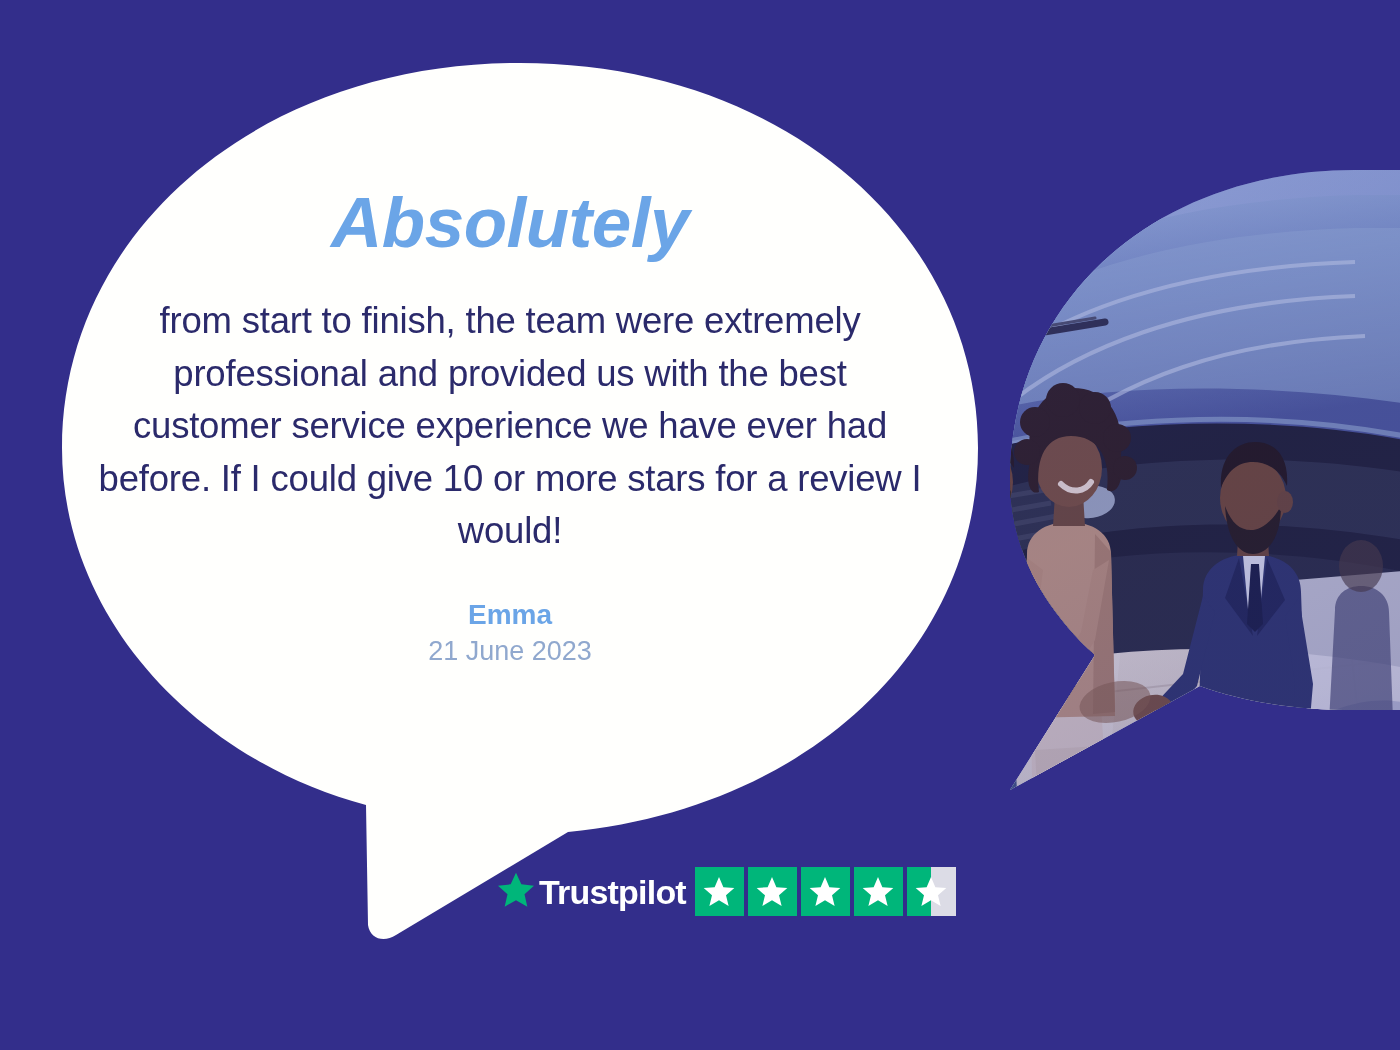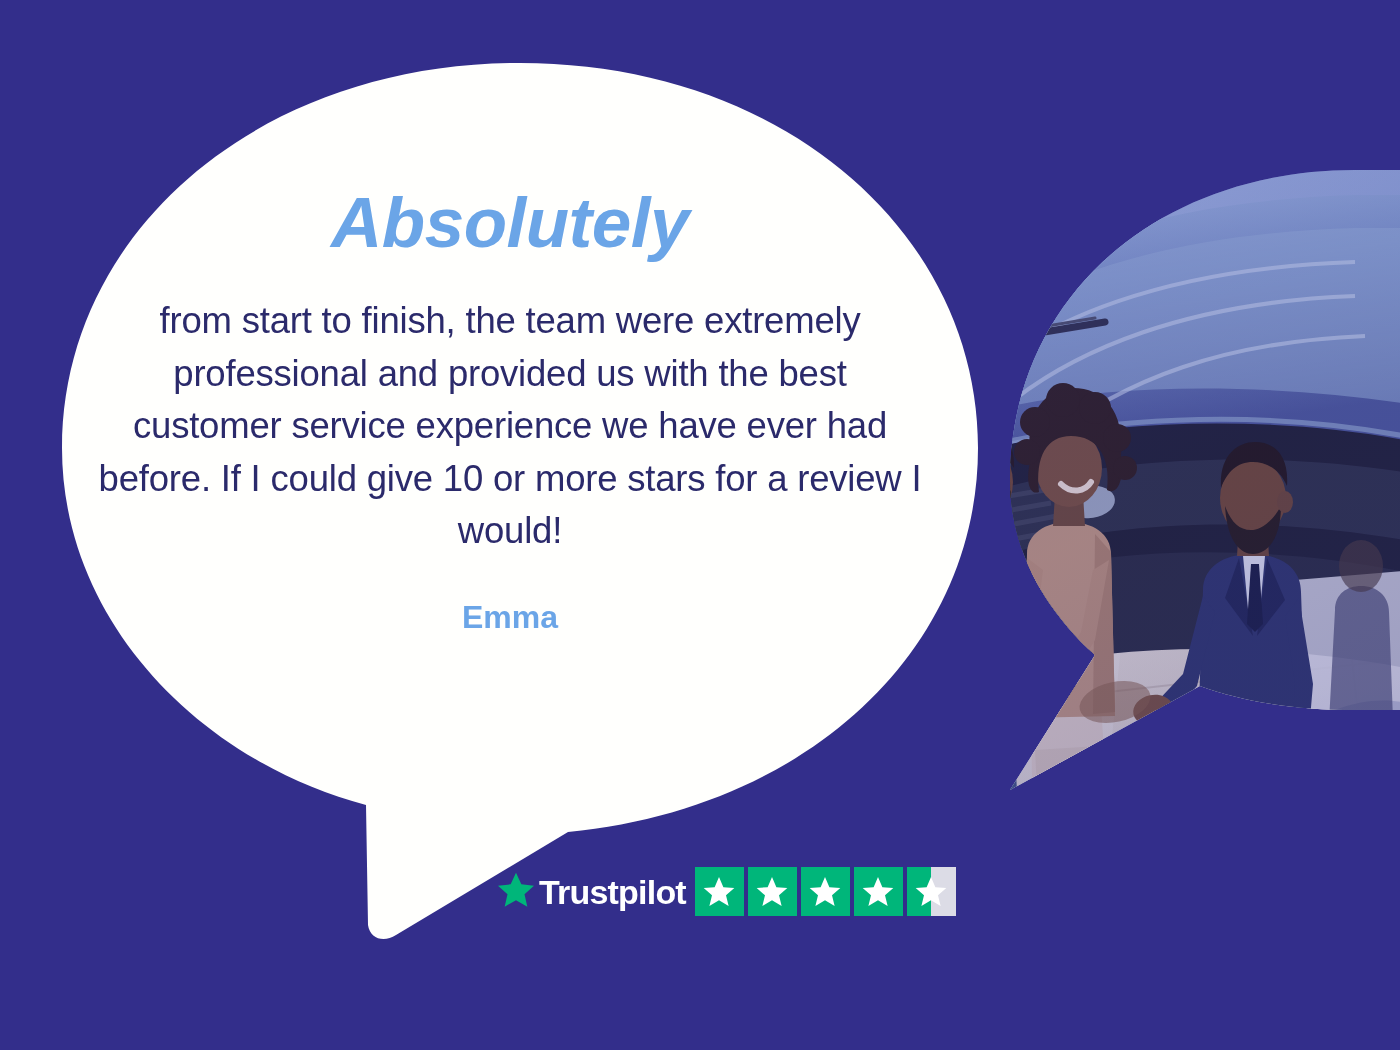--- a/index.html
+++ b/index.html
@@ -56,21 +56,21 @@
     margin: 0 0 34px 0;
   }
   .body-text {
     font-size: 36.5px;
     color: #2B2A6B;
     line-height: 1.44;
     margin: 0 0 40px 0;
     letter-spacing: -0.2px;
   }
   .author {
-    font-size: 32px;
+    font-size: 28px;
     font-weight: bold;
     color: #6BA5E7;
     margin: 0 0 4px 0;
     line-height: 1.2;
   }
   .review-date {
     font-size: 27px;
     color: #90A8CE;
     line-height: 1.2;
     margin: 0;
@@ -339,20 +339,21 @@
                C 22 178, 217 8, 480 8 Z" fill="#FFFFFD"></path>
     </svg>
   </div>
 
   <div class="quote-content">
     <h1 class="headline">
       <span>Absolutely</span><br>
     </h1>
     <p class="body-text">from start to finish, the team were extremely professional and provided us with the best customer service experience we have ever had before. If I could give 10 or more stars for a review I would!</p>
     <div class="author">Emma</div>
+    <div class="review-date">21 June 2023</div>
   </div>
 
   <div class="trustpilot">
     <div class="tp-logo">
       <span>
         <svg width="42" height="40" viewBox="0 0 24 24">
           <polygon points="12,1.6 15.2,8.6 22.8,9.4 17.1,14.5 18.8,22 12,18.1 5.2,22 6.9,14.5 1.2,9.4 8.8,8.6" fill="#00B67A"></polygon>
         </svg>
       </span>
       <span class="tp-wordmark">Trustpilot</span>

